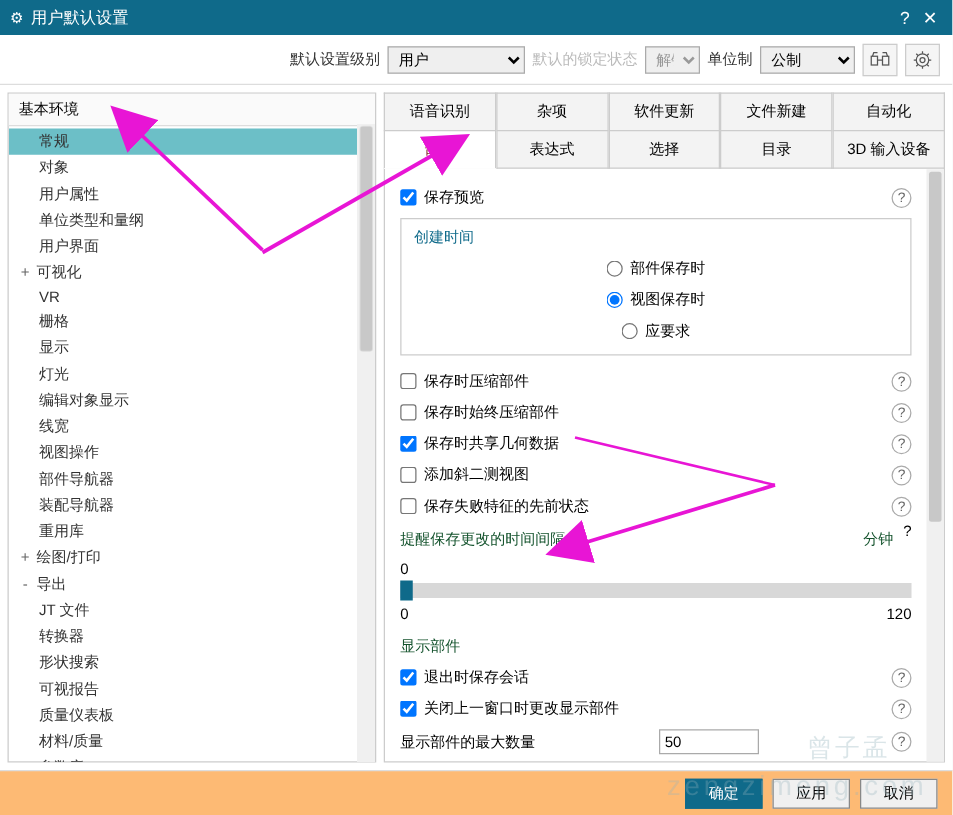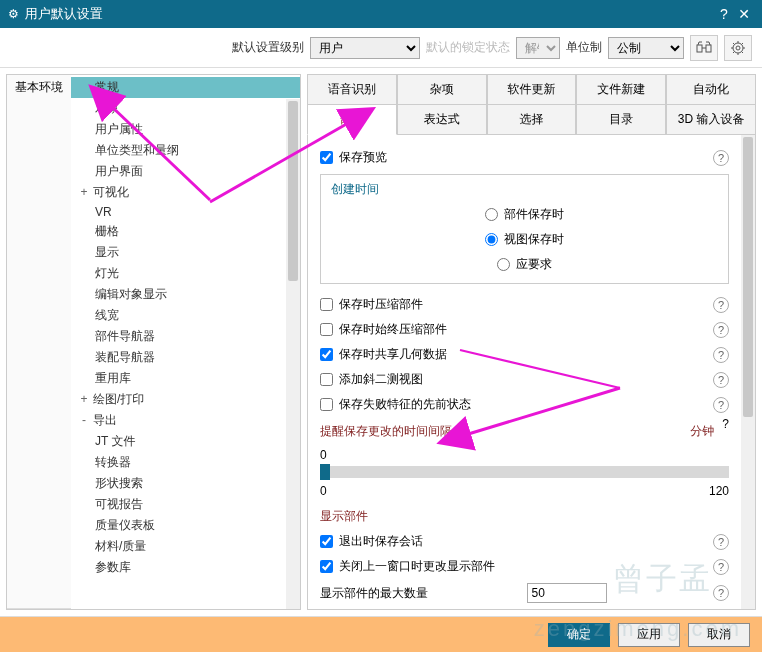--- a/index.html
+++ b/index.html
@@ -14,21 +14,21 @@
 .toolbar label { color: #333; }
 .toolbar select, .toolbar input { height: 22px; border: 1px solid #aaa; padding: 0 4px; font-size: 12px; }
 .toolbar .sel-level { width: 110px; }
 .toolbar .sel-lock { width: 44px; color: #999; }
 .toolbar .sel-unit { width: 76px; }
 .iconbtn { width: 28px; height: 26px; border: 1px solid #ccc; background: #f5f5f5; display: flex; align-items: center; justify-content: center; cursor: pointer; }
 .lockstate { color: #bbb; }
 
 .main { display: flex; height: 548px; padding: 6px; gap: 6px; background: #fff; }
 
-.tree-wrap { width: 295px; border: 1px solid #ccc; display: flex; flex-direction: row; position: relative; }
+.tree-wrap { width: 295px; border: 1px solid #ccc; display: flex; flex-direction: column; position: relative; }
 .tree-header { padding: 4px 8px; border-bottom: 1px solid #ddd; background: #fafafa; }
 .tree { flex: 1; overflow-y: auto; padding: 2px 0; position: relative; }
 .tree-item { padding: 2px 6px 2px 22px; cursor: pointer; color: #333; position: relative; white-space: nowrap; }
 .tree-item.lvl2 { padding-left: 24px; }
 .tree-item.selected { background: #6cbfc7; }
 .tree-item .exp { position: absolute; left: 8px; top: 3px; color: #666; width: 10px; text-align: center; }
 .scrollbar { position: absolute; right: 0; top: 24px; bottom: 0; width: 14px; background: #f0f0f0; }
 .scrollbar .thumb { position: absolute; left: 2px; right: 2px; top: 2px; height: 180px; background: #c8c8c8; border-radius: 2px; }
 
 .right { flex: 1; display: flex; flex-direction: column; border: 0; }
@@ -40,36 +40,36 @@
 .content .scrollbar { top: 0; }
 .content .scrollbar .thumb { height: 280px; }
 
 .chk-row { display: flex; align-items: center; padding: 4px 0; gap: 6px; justify-content: center; }
 .chk-row input[type="checkbox"], .chk-row input[type="radio"] { width: 13px; height: 13px; }
 .chk-row .help { margin-left: auto; width: 16px; height: 16px; border: 1px solid #aaa; border-radius: 50%; text-align: center; line-height: 14px; color: #666; cursor: pointer; font-size: 11px; margin-right: 14px; }
 
 .group { border: 1px solid #ccc; margin: 4px 14px 8px 0; padding: 6px 10px; }
 .group-title { color: #0f6a8a; margin-bottom: 4px; }
 
-.section-title { color: #7f1d1d; padding: 6px 0 4px; }
+.section-title { color: #14532d; padding: 6px 0 4px; }
 .slider-row { padding: 4px 14px 4px 0; }
 .slider-labels { display: flex; justify-content: space-between; margin-top: 6px; }
 .slider-track { height: 12px; background: #d8d8d8; position: relative; margin-top: 4px; }
 .slider-thumb { position: absolute; left: 0; top: -2px; width: 10px; height: 16px; background: #0f6a8a; }
 .slider-top { display: flex; padding-right: 14px; }
 .slider-top .mins { margin-left: auto; }
 .slider-val { margin-bottom: 2px; }
 
 .num-input { width: 80px; height: 20px; border: 1px solid #aaa; padding: 0 4px; }
 
 .footer { height: 36px; display: flex; align-items: center; justify-content: flex-end; gap: 8px; padding: 0 12px; border-top: 1px solid #ddd; background: #fdba74; }
 .btn-std { width: 62px; height: 24px; border: 1px solid #888; background: #f0f0f0; cursor: pointer; }
 .btn-primary { background: #0f6a8a; color: #fff; border-color: #0f6a8a; }
 
-.watermark { position: absolute; right: 50px; bottom: 52px; font-size: 31px; color: rgba(150,180,190,0.35); pointer-events: none; letter-spacing: 2px; }
+.watermark { position: absolute; right: 50px; bottom: 40px; font-size: 20px; color: rgba(150,180,190,0.35); pointer-events: none; letter-spacing: 2px; }
 .watermark2 { position: absolute; right: 20px; bottom: 10px; font-size: 22px; color: rgba(150,180,190,0.3); pointer-events: none; letter-spacing: 3px; }
 
 .arrow-svg { position: absolute; pointer-events: none; z-index: 50; }
 </style>
 </head>
 <body>
 
 <div class="titlebar">
   <span class="gear">⚙</span>
   <span class="title">用户默认设置</span>
@@ -110,20 +110,21 @@
         <div class="tree-item lvl2"><span>用户属性</span></div>
         <div class="tree-item lvl2"><span>单位类型和量纲</span></div>
         <div class="tree-item lvl2"><span>用户界面</span></div>
         <div class="tree-item lvl1"><span class="exp">+</span><span>可视化</span></div>
         <div class="tree-item lvl2"><span>VR</span></div>
         <div class="tree-item lvl2"><span>栅格</span></div>
         <div class="tree-item lvl2"><span>显示</span></div>
         <div class="tree-item lvl2"><span>灯光</span></div>
         <div class="tree-item lvl2"><span>编辑对象显示</span></div>
         <div class="tree-item lvl2"><span>线宽</span></div>
+        <div class="tree-item lvl2"><span>视图操作</span></div>
         <div class="tree-item lvl2"><span>部件导航器</span></div>
         <div class="tree-item lvl2"><span>装配导航器</span></div>
         <div class="tree-item lvl2"><span>重用库</span></div>
         <div class="tree-item lvl1"><span class="exp">+</span><span>绘图/打印</span></div>
         <div class="tree-item lvl1"><span class="exp">-</span><span>导出</span></div>
         <div class="tree-item lvl2"><span>JT 文件</span></div>
         <div class="tree-item lvl2"><span>转换器</span></div>
         <div class="tree-item lvl2"><span>形状搜索</span></div>
         <div class="tree-item lvl2"><span>可视报告</span></div>
         <div class="tree-item lvl2"><span>质量仪表板</span></div>

